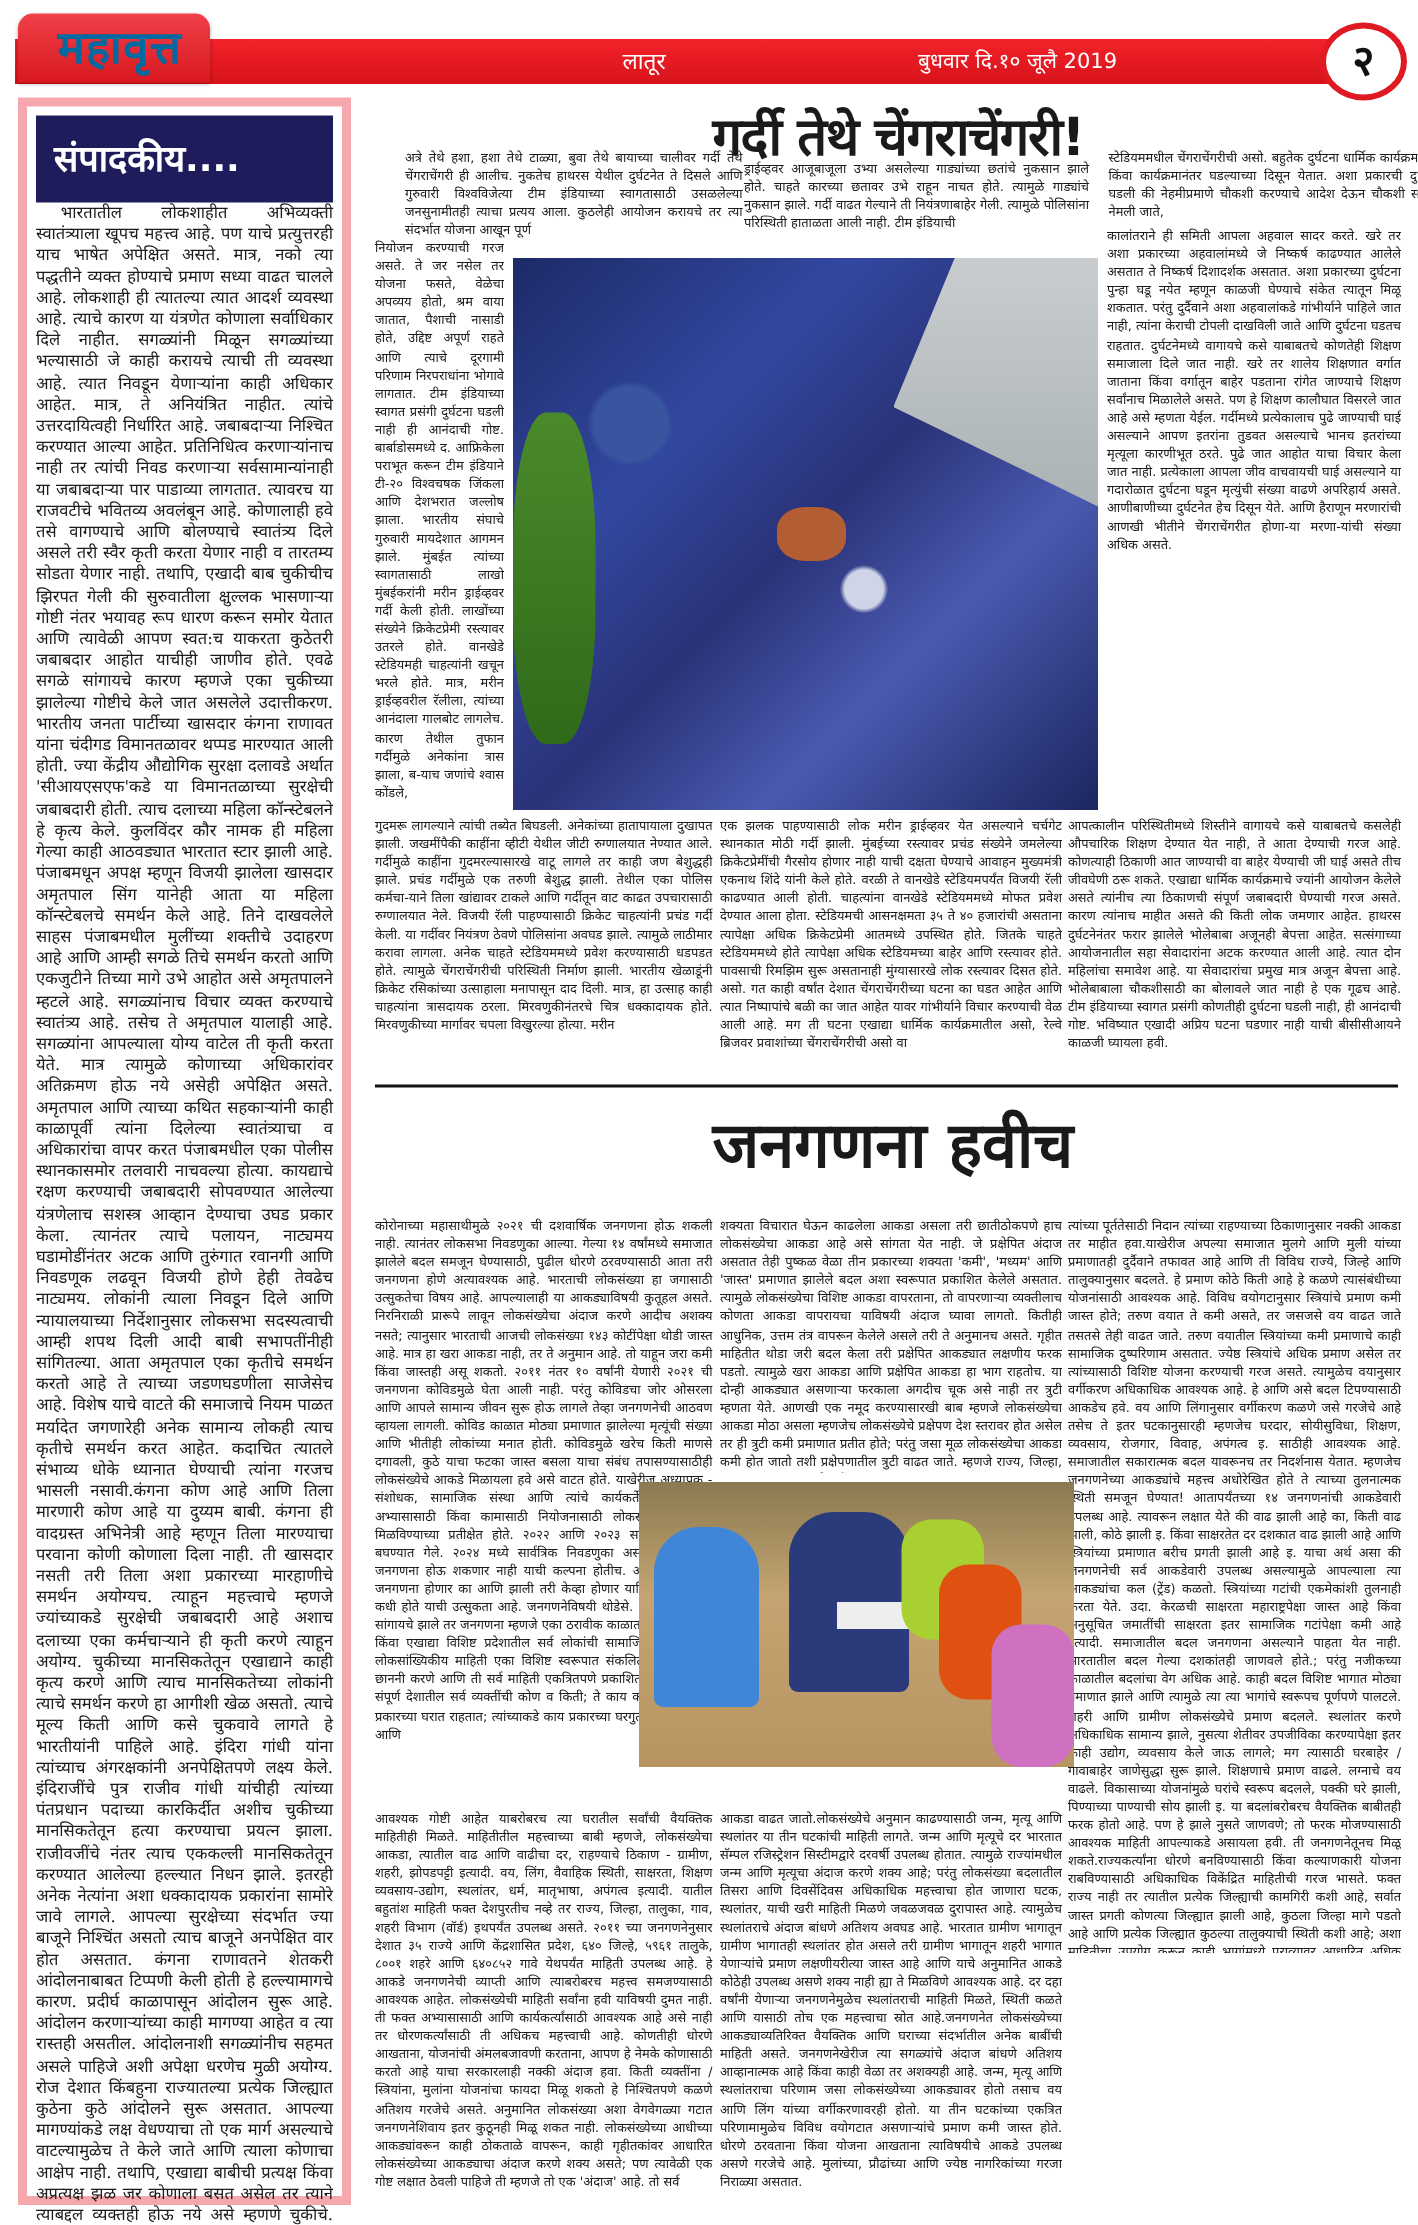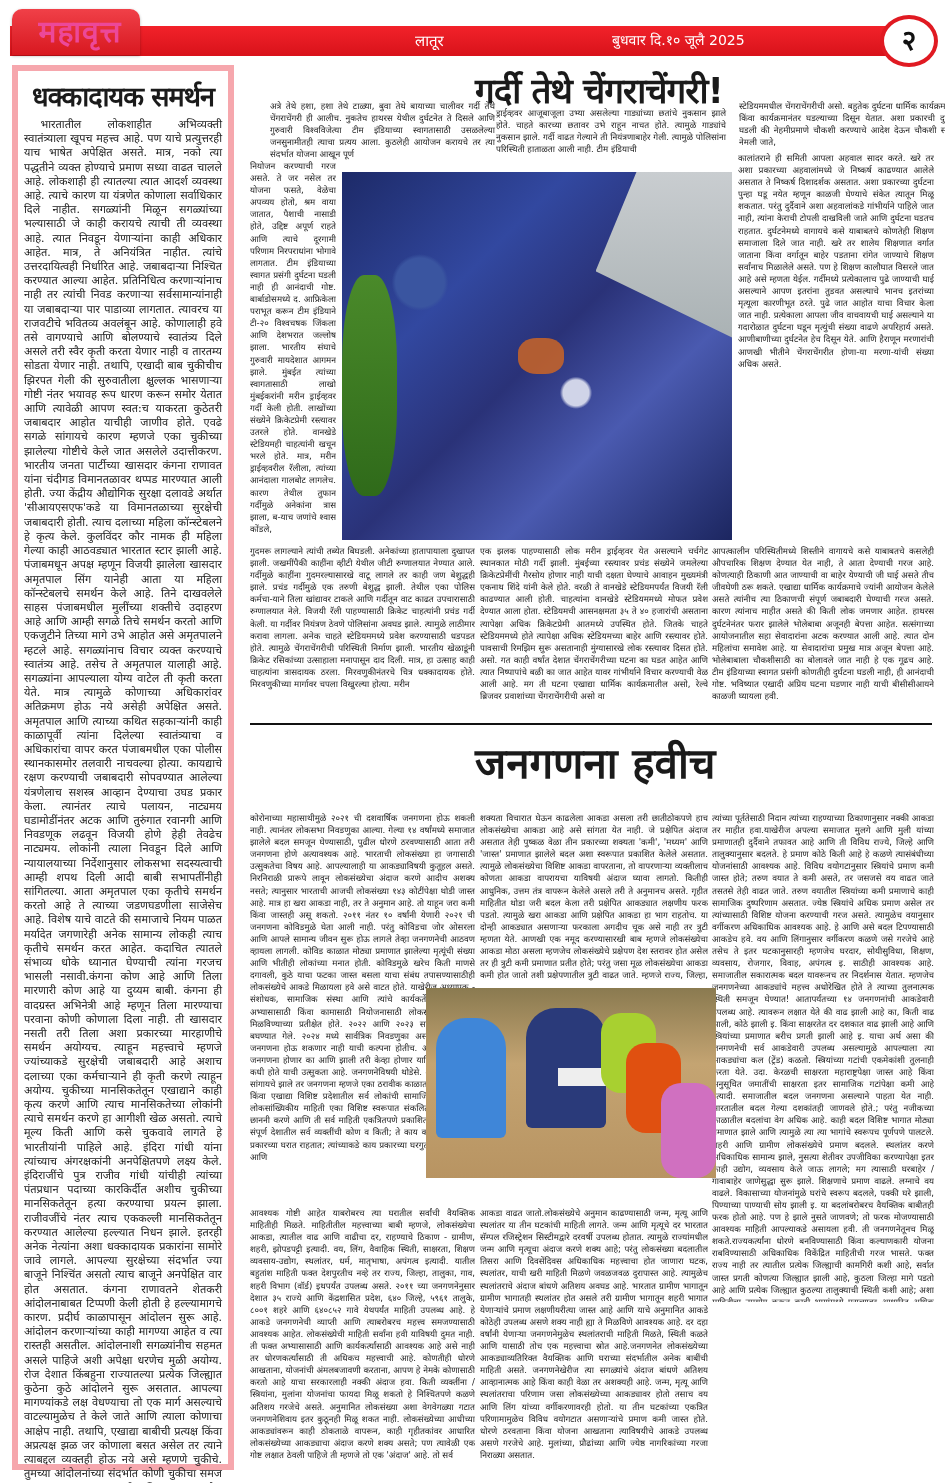--- a/index.html
+++ b/index.html
@@ -5,21 +5,21 @@
   html, body { margin:0; padding:0; background:#ffffff; }
   body { width:945px; height:1483px; position:relative; overflow:hidden;
          font-family:"DejaVu Sans", sans-serif; color:#1a1a1a; }
   .masthead { position:absolute; left:0; top:0; width:945px; height:62px; }
   .mh-band { position:absolute; left:10px; top:26px; width:885px; height:30px;
              background:linear-gradient(#f2222a,#d8121a); }
   .mh-tab { position:absolute; left:12px; top:9px; width:128px; height:46px;
             background:linear-gradient(#f04048,#d81820); border-radius:10px 10px 0 0;
             box-shadow:0 1px 3px rgba(0,0,0,.3); }
   .mh-logo { position:absolute; left:20px; top:10px; width:120px; text-align:center;
-             color:#ec4899; font-weight:bold; font-size:30px; letter-spacing:1px;font-family:Liberation Serif, serif; }
+             color:#0369a1; font-weight:bold; font-size:30px; letter-spacing:1px;font-family:Liberation Serif, serif; }
   .mh-city { position:absolute; left:415px; top:30px; color:#fff; font-size:15px; font-weight:normal; }
   .mh-date { position:absolute; left:612px; top:30px; color:#fff; font-size:14px; }
   .mh-page { position:absolute; left:880px; top:15px; width:50px; height:44px;
              border-radius:50%; background:#fff; border:4px solid #e01a22;
              text-align:center; line-height:44px; font-size:28px; font-weight:bold; color:#111; }
 
   .editorial { position:absolute; left:12px; top:65px; width:222px; height:1405px;
                background:#fff; border:6px solid #f6a7ad; box-sizing:border-box; }
   .ed-head { margin:6px 6px 0 6px; height:58px; background:#1e1c5a; color:#fff;
              font-weight:bold; font-size:24px; line-height:58px; padding-left:12px; }
@@ -55,26 +55,26 @@
   .pc-paper { position:absolute; left:132px; top:80px; width:50px; height:18px; background:#eee; }
 </style>
 </head>
 <body>
 
 <div class="masthead">
   <div class="mh-band"></div>
   <div class="mh-tab"></div>
   <div class="mh-logo">महावृत्त</div>
   <div class="mh-city">लातूर</div>
-  <div class="mh-date">बुधवार दि.१० जूलै 2025</div>
+  <div class="mh-date">बुधवार दि.१० जूलै 2019</div>
   <div class="mh-page">२</div>
 </div>
 
 <div class="editorial">
-  <div class="ed-title">धक्कादायक समर्थन</div>
+  <div class="ed-head">संपादकीय....</div>
   <p class="ed-text">भारतातील लोकशाहीत अभिव्यक्ती स्वातंत्र्याला खूपच महत्त्व आहे. पण याचे प्रत्युत्तरही याच भाषेत अपेक्षित असते. मात्र, नको त्या पद्धतीने व्यक्त होण्याचे प्रमाण सध्या वाढत चालले आहे. लोकशाही ही त्यातल्या त्यात आदर्श व्यवस्था आहे. त्याचे कारण या यंत्रणेत कोणाला सर्वाधिकार दिले नाहीत. सगळ्यांनी मिळून सगळ्यांच्या भल्यासाठी जे काही करायचे त्याची ती व्यवस्था आहे. त्यात निवडून येणार्‍यांना काही अधिकार आहेत. मात्र, ते अनियंत्रित नाहीत. त्यांचे उत्तरदायित्वही निर्धारित आहे. जबाबदार्‍या निश्चित करण्यात आल्या आहेत. प्रतिनिधित्व करणार्‍यांनाच नाही तर त्यांची निवड करणार्‍या सर्वसामान्यांनाही या जबाबदार्‍या पार पाडाव्या लागतात. त्यावरच या राजवटीचे भवितव्य अवलंबून आहे. कोणालाही हवे तसे वागण्याचे आणि बोलण्याचे स्वातंत्र्य दिले असले तरी स्वैर कृती करता येणार नाही व तारतम्य सोडता येणार नाही. तथापि, एखादी बाब चुकीचीच झिरपत गेली की सुरुवातीला क्षुल्लक भासणार्‍या गोष्टी नंतर भयावह रूप धारण करून समोर येतात आणि त्यावेळी आपण स्वत:च याकरता कुठेतरी जबाबदार आहोत याचीही जाणीव होते. एवढे सगळे सांगायचे कारण म्हणजे एका चुकीच्या झालेल्या गोष्टीचे केले जात असलेले उदात्तीकरण. भारतीय जनता पार्टीच्या खासदार कंगना राणावत यांना चंदीगड विमानतळावर थप्पड मारण्यात आली होती. ज्या केंद्रीय औद्योगिक सुरक्षा दलावडे अर्थात 'सीआयएसएफ'कडे या विमानतळाच्या सुरक्षेची जबाबदारी होती. त्याच दलाच्या महिला कॉन्स्टेबलने हे कृत्य केले. कुलविंदर कौर नामक ही महिला गेल्या काही आठवड्यात भारतात स्टार झाली आहे. पंजाबमधून अपक्ष म्हणून विजयी झालेला खासदार अमृतपाल सिंग यानेही आता या महिला कॉन्स्टेबलचे समर्थन केले आहे. तिने दाखवलेले साहस पंजाबमधील मुलींच्या शक्तीचे उदाहरण आहे आणि आम्ही सगळे तिचे समर्थन करतो आणि एकजुटीने तिच्या मागे उभे आहोत असे अमृतपालने म्हटले आहे. सगळ्यांनाच विचार व्यक्त करण्याचे स्वातंत्र्य आहे. तसेच ते अमृतपाल यालाही आहे. सगळ्यांना आपल्याला योग्य वाटेल ती कृती करता येते. मात्र त्यामुळे कोणाच्या अधिकारांवर अतिक्रमण होऊ नये असेही अपेक्षित असते. अमृतपाल आणि त्याच्या कथित सहकार्‍यांनी काही काळापूर्वी त्यांना दिलेल्या स्वातंत्र्याचा व अधिकारांचा वापर करत पंजाबमधील एका पोलीस स्थानकासमोर तलवारी नाचवल्या होत्या. कायद्याचे रक्षण करण्याची जबाबदारी सोपवण्यात आलेल्या यंत्रणेलाच सशस्त्र आव्हान देण्याचा उघड प्रकार केला. त्यानंतर त्याचे पलायन, नाट्यमय घडामोडींनंतर अटक आणि तुरुंगात रवानगी आणि निवडणूक लढवून विजयी होणे हेही तेवढेच नाट्यमय. लोकांनी त्याला निवडून दिले आणि न्यायालयाच्या निर्देशानुसार लोकसभा सदस्यत्वाची आम्ही शपथ दिली आदी बाबी सभापतींनीही सांगितल्या. आता अमृतपाल एका कृतीचे समर्थन करतो आहे ते त्याच्या जडणघडणीला साजेसेच आहे. विशेष याचे वाटते की समाजाचे नियम पाळत मर्यादेत जगणारेही अनेक सामान्य लोकही त्याच कृतीचे समर्थन करत आहेत. कदाचित त्यातले संभाव्य धोके ध्यानात घेण्याची त्यांना गरजच भासली नसावी.कंगना कोण आहे आणि तिला मारणारी कोण आहे या दुय्यम बाबी. कंगना ही वादग्रस्त अभिनेत्री आहे म्हणून तिला मारण्याचा परवाना कोणी कोणाला दिला नाही. ती खासदार नसती तरी तिला अशा प्रकारच्या मारहाणीचे समर्थन अयोग्यच. त्याहून महत्त्वाचे म्हणजे ज्यांच्याकडे सुरक्षेची जबाबदारी आहे अशाच दलाच्या एका कर्मचार्‍याने ही कृती करणे त्याहून अयोग्य. चुकीच्या मानसिकतेतून एखाद्याने काही कृत्य करणे आणि त्याच मानसिकतेच्या लोकांनी त्याचे समर्थन करणे हा आगीशी खेळ असतो. त्याचे मूल्य किती आणि कसे चुकवावे लागते हे भारतीयांनी पाहिले आहे. इंदिरा गांधी यांना त्यांच्याच अंगरक्षकांनी अनपेक्षितपणे लक्ष्य केले. इंदिराजींचे पुत्र राजीव गांधी यांचीही त्यांच्या पंतप्रधान पदाच्या कारकिर्दीत अशीच चुकीच्या मानसिकतेतून हत्या करण्याचा प्रयत्न झाला. राजीवजींचे नंतर त्याच एककल्ली मानसिकतेतून करण्यात आलेल्या हल्ल्यात निधन झाले. इतरही अनेक नेत्यांना अशा धक्कादायक प्रकारांना सामोरे जावे लागले. आपल्या सुरक्षेच्या संदर्भात ज्या बाजूने निश्चिंत असतो त्याच बाजूने अनपेक्षित वार होत असतात. कंगना राणावतने शेतकरी आंदोलनाबाबत टिप्पणी केली होती हे हल्ल्यामागचे कारण. प्रदीर्घ काळापासून आंदोलन सुरू आहे. आंदोलन करणार्‍यांच्या काही मागण्या आहेत व त्या रास्तही असतील. आंदोलनाशी सगळ्यांनीच सहमत असले पाहिजे अशी अपेक्षा धरणेच मुळी अयोग्य. रोज देशात किंबहुना राज्यातल्या प्रत्येक जिल्ह्यात कुठेना कुठे आंदोलने सुरू असतात. आपल्या मागण्यांकडे लक्ष वेधण्याचा तो एक मार्ग असल्याचे वाटल्यामुळेच ते केले जाते आणि त्याला कोणाचा आक्षेप नाही. तथापि, एखाद्या बाबीची प्रत्यक्ष किंवा अप्रत्यक्ष झळ जर कोणाला बसत असेल तर त्याने त्याबद्दल व्यक्तही होऊ नये असे म्हणणे चुकीचे. तुमच्या आंदोलनांच्या संदर्भात कोणी चुकीचा समज करून त्या आधारावर काही भूमिका मांडत असेल तर त्याचे म्हणणे खोडून काढण्याचे तेवढेच संवैधानिक प्रकार आहेत. ते न करता थेट हिंसक होणे हे कोणत्याही दृष्टीने समर्थनीय ठरत नाही. त्यातही ज्यांच्याकडे सुरक्षेसारखी महत्त्वाची आणि गंभीर जबाबदारी दिली असेल त्यांच्याकडून असे हिंसक कृत्य होणे अत्यंत धक्कादायक आणि भविष्याच्या दृष्टीने अत्यंत घातक. अमृतपाल आज जनतेचा कौल मिळवून विजयी झाला आहे.</p>
 </div>
 
 <div class="col" style="left:250px;top:100px;width:225px;margin-left:20px;">अत्रे तेथे हशा, हशा तेथे टाळ्या, बुवा तेथे बायाच्या चालीवर गर्दी तेथे चेंगराचेंगरी ही आलीच. नुकतेच हाथरस येथील दुर्घटनेत ते दिसले आणि गुरुवारी विश्वविजेत्या टीम इंडियाच्या स्वागतासाठी उसळलेल्या जनसुनामीतही त्याचा प्रत्यय आला. कुठलेही आयोजन करायचे तर त्या संदर्भात योजना आखून पूर्ण</div>
 <div class="gardi-title">गर्दी तेथे चेंगराचेंगरी!</div>
 <div class="col" style="left:496px;top:107px;width:230px;">ड्राईव्हवर आजूबाजूला उभ्या असलेल्या गाड्यांच्या छतांचे नुकसान झाले होते. चाहते कारच्या छतावर उभे राहून नाचत होते. त्यामुळे गाड्यांचे नुकसान झाले. गर्दी वाढत गेल्याने ती नियंत्रणाबाहेर गेली. त्यामुळे पोलिसांना परिस्थिती हाताळता आली नाही. टीम इंडियाची</div>
 <div class="col" style="left:712px;top:100px;width:222px;margin-left:27px;">स्टेडियममधील चेंगराचेंगरीची असो. बहुतेक दुर्घटना धार्मिक कार्यक्रमामध्ये किंवा कार्यक्रमानंतर घडल्याच्या दिसून येतात. अशा प्रकारची दुर्घटना घडली की नेहमीप्रमाणे चौकशी करण्याचे आदेश देऊन चौकशी समिती नेमली जाते,</div>
 <div class="col" style="left:250px;top:160px;width:86px;height:380px;overflow:hidden;">नियोजन करण्याची गरज असते. ते जर नसेल तर योजना फसते, वेळेचा अपव्यय होतो, श्रम वाया जातात, पैशाची नासाडी होते, उद्दिष्ट अपूर्ण राहते आणि त्याचे दूरगामी परिणाम निरपराधांना भोगावे लागतात. टीम इंडियाच्या स्वागत प्रसंगी दुर्घटना घडली नाही ही आनंदाची गोष्ट. बार्बाडोसमध्ये द. आफ्रिकेला पराभूत करून टीम इंडियाने टी-२० विश्वचषक जिंकला आणि देशभरात जल्लोष झाला. भारतीय संघाचे गुरुवारी मायदेशात आगमन झाले. मुंबईत त्यांच्या स्वागतासाठी लाखो मुंबईकरांनी मरीन ड्राईव्हवर गर्दी केली होती. लाखोंच्या संख्येने क्रिकेटप्रेमी रस्त्यावर उतरले होते. वानखेडे स्टेडियमही चाहत्यांनी खचून भरले होते. मात्र, मरीन ड्राईव्हवरील रॅलीला, त्यांच्या आनंदाला गालबोट लागलेच. कारण तेथील तुफान गर्दीमुळे अनेकांना त्रास झाला, ब-याच जणांचे श्वास कोंडले,</div>
 
 <div class="photo-crowd">

